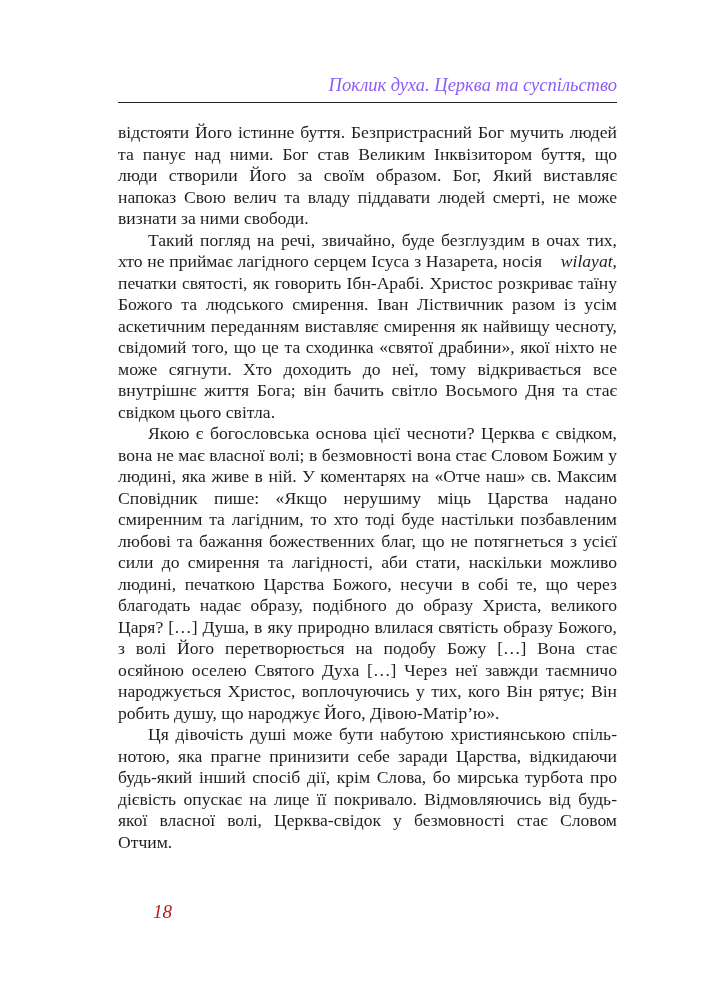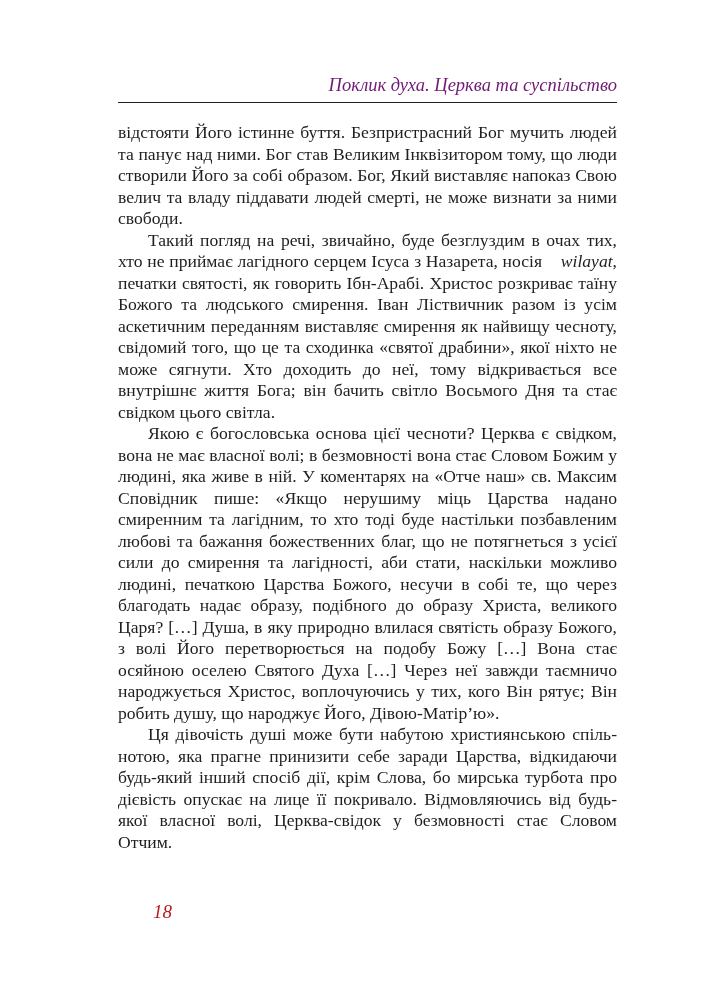--- a/index.html
+++ b/index.html
@@ -17,21 +17,21 @@
     }
     .running-head {
       position: absolute;
       left: 118px;
       width: 499px;
       top: 73px;
       text-align: right;
       font-style: italic;
       font-size: 18.5px;
       line-height: 24px;
-      color: #701a75;
+      color: #8b5cf6;
     }
     .head-rule {
       position: absolute;
       left: 118px;
       width: 499px;
       top: 102px;
       height: 0;
       border-top: 1.4px solid #222;
     }
     .body-text {
@@ -65,19 +65,19 @@
       color: #b91c1c;
     }
   </style>
 </head>
 <body>
 
 <div class="running-head">Поклик духа.  Церква та суспільство</div>
 <div class="head-rule"></div>
 
 <div class="body-text">
-  <p class="continued"><span>відстояти Його істинне буття. Безпристрасний Бог мучить людей та панує над ними. Бог став Великим Інквізитором тому, що люди створили Його за собі образом. Бог, Який виставляє напоказ Свою велич та владу піддавати людей смерті, не може визнати за ними свободи.</span></p>
+  <p class="continued"><span>відстояти Його істинне буття. Безпристрасний Бог мучить людей та панує над ними. Бог став Великим Інквізитором буття, що люди створили Його за своїм образом. Бог, Який виставляє напоказ Свою велич та владу піддавати людей смерті, не може визнати за ними свободи.</span></p>
   <p><span>Такий погляд на речі, звичайно, буде безглуздим в очах тих, хто не приймає лагідного серцем Ісуса з Назарета, носія </span><em>wilayat</em><span>, печатки святості, як говорить Ібн-Арабі. Христос розкриває таїну Божого та людського смирення. Іван Ліствичник разом із усім аскетичним переданням виставляє смирення як найвищу чесноту, свідомий того, що це та сходинка «святої драбини», якої ніхто не може сягнути. Хто доходить до неї, тому відкривається все внутрішнє життя Бога; він бачить світло Восьмого Дня та стає свідком цього світла.</span></p>
   <p><span>Якою є богословська основа цієї чесноти? Церква є свідком, вона не має власної волі; в безмовності вона стає Словом Божим у людині, яка живе в ній. У коментарях на «Отче наш» св. Мак­сим Сповідник пише: «Якщо нерушиму міць Царства надано смиренним та лагідним, то хто тоді буде настільки позбавленим любові та бажання божественних благ, що не потягнеться з усієї сили до смирення та лагідності, аби стати, наскільки можливо людині, печаткою Царства Божого, несучи в собі те, що через благодать надає образу, подібного до образу Христа, великого Царя? […] Душа, в яку природно влилася святість образу Божо­го, з волі Його перетворюється на подобу Божу […] Вона стає осяйною оселею Святого Духа  […] Через неї завжди таємничо народжується Христос, воплочуючись у тих, кого Він рятує; Він робить душу, що народжує Його, Дівою-Матір’ю».</span></p>
   <p><span>Ця дівочість душі може бути набутою християнською спіль­нотою, яка прагне принизити себе заради Царства, відкидаючи будь-який інший спосіб дії, крім Слова, бо мирська турбота про дієвість опускає на лице її покривало. Відмовляючись від будь-якої власної волі, Церква-свідок у безмовності стає Словом Отчим.</span></p>
 </div>
 
 <div class="page-number">18</div>
 
 </body></html>

